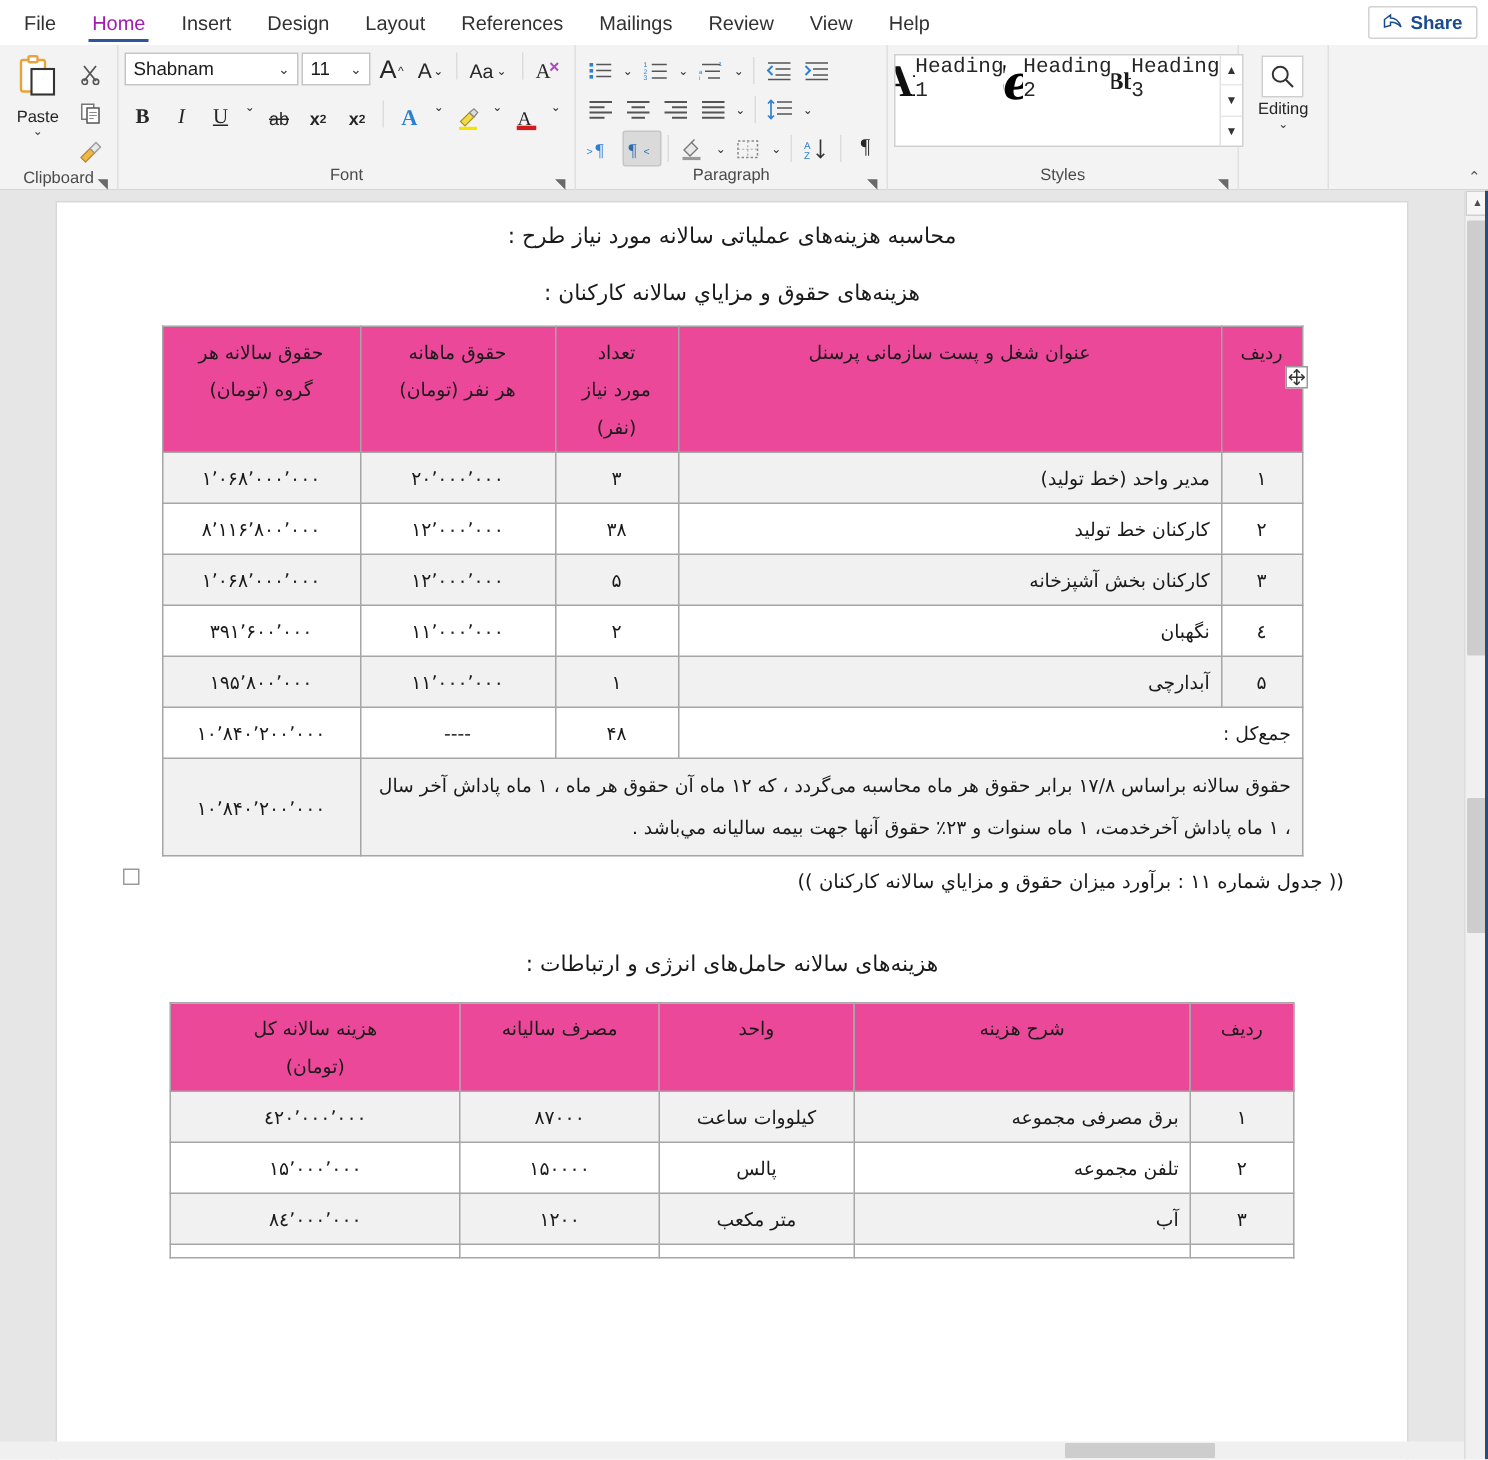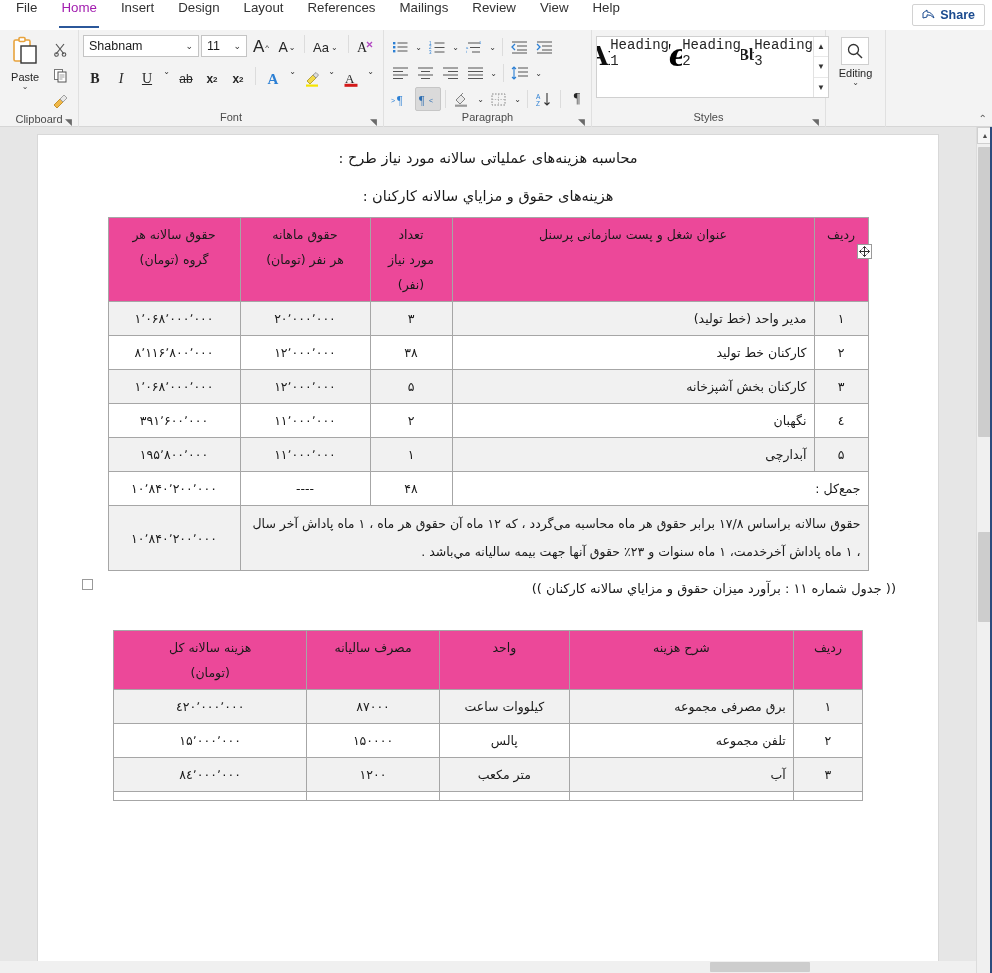--- a/index.html
+++ b/index.html
@@ -24,21 +24,21 @@
     height: 30px;
     background: #ffffff;
     display: flex;
     align-items: stretch;
     position: relative;
     flex: none;
     padding-left: 4px;
   }
   .tab {
     padding: 0 12px;
-    display: flex; 
+    display: flex; align-items: center;
     font-size: 13.3px;
     color: #313131;
     position: relative;
     cursor: default;
     white-space: nowrap;
   }
   .tab.active { color: #a21caf; font-weight: 400; }
   .tab.active::after {
     content: "";
     position: absolute;
@@ -733,20 +733,21 @@
         </tbody>
           </table>
 
         <p class="caption">
           <span class="anchor-box"></span>
           <span>(( جدول شماره ۱۱ : برآورد میزان حقوق و مزاياي سالانه کارکنان ))</span>
         </p>
 
         <div class="gap"></div>
 
+        <p class="hline">هزینه‌های سالانه حامل‌های انرژی و ارتباطات :</p>
 
         <table class="wt tbl2">
           <tbody>
               <tr>
             <td class="hd" style="width:68px;">ردیف</td>
             <td class="hd" style="width:220px;">شرح هزینه</td>
             <td class="hd" style="width:128px;">واحد</td>
             <td class="hd" style="width:130px;">مصرف سالیانه</td>
             <td class="hd" style="width:190px;">
               <div>هزینه سالانه کل</div>

